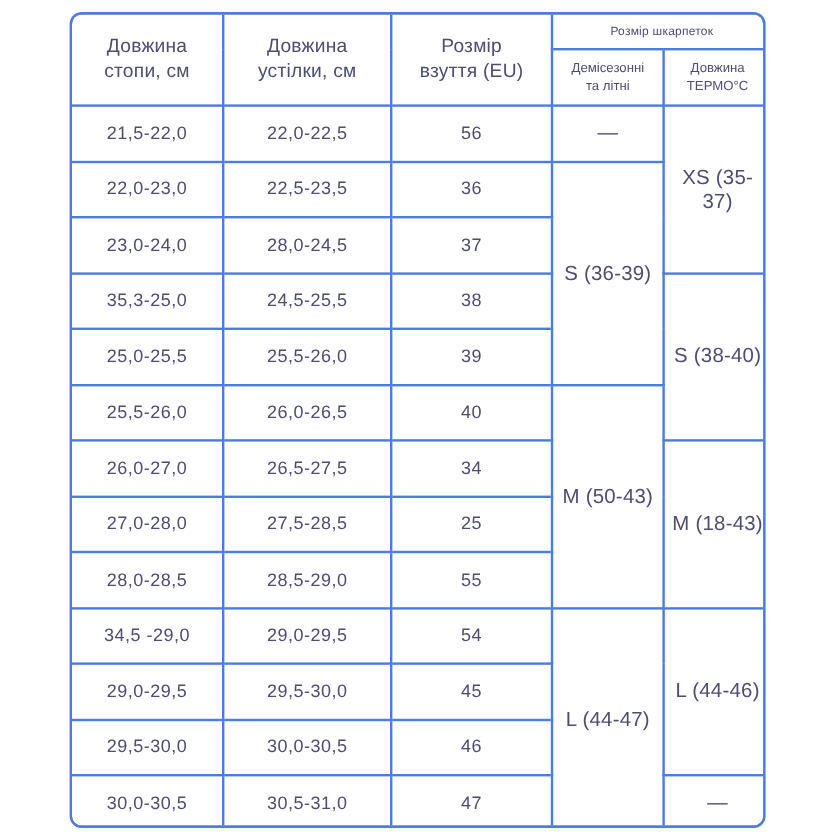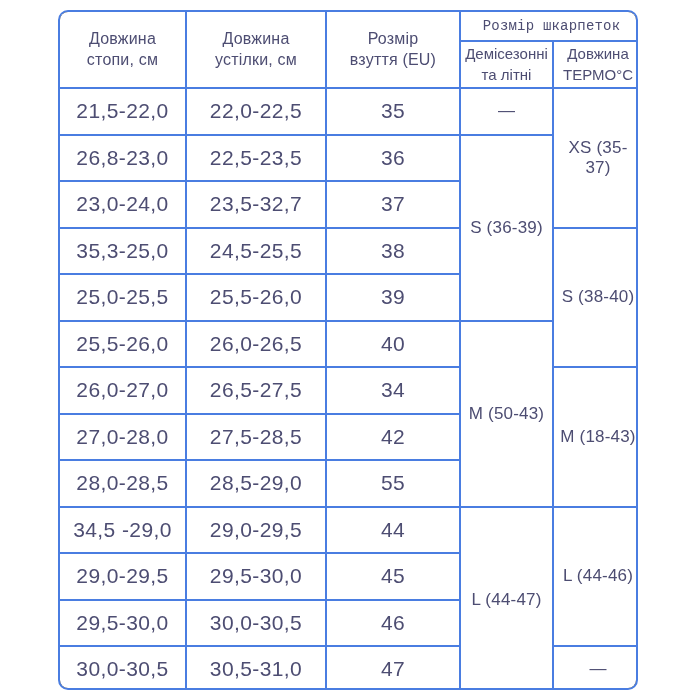--- a/index.html
+++ b/index.html
@@ -46,31 +46,30 @@
   tr.hrow-a { height: 30px; }
   tr.hrow-b { height: 47px; }
   tbody tr  { height: 46.5px; }
   th.main {
     font-size: 16px;
     line-height: 1.3;
     white-space: pre-line;
     letter-spacing: 0.2px;
   }
   th.sock-top {
-    font-size: 14px;
+    font-size: 10px;
     letter-spacing: 0.2px;
-    font-family: Liberation Mono, monospace;
   }
   th.sub {
-    font-size: 15px;
+    font-size: 11px;
     line-height: 1.35;
     white-space: pre-line;
   }
   td.num {
-    font-size: 21px;
+    font-size: 15px;
     letter-spacing: 0.4px;
   }
   td.sock {
     font-size: 17px;
     letter-spacing: 0.2px;
   }
 </style>
 </head>
 <body>
 
@@ -98,33 +97,33 @@
           <th class="sub">Демісезонні
 та літні</th>
           <th class="sub">Довжина
 ТЕРМО°С</th>
         </tr>
       </thead>
       <tbody id="tbody">
           <tr>
             <td class="num">21,5-22,0</td>
             <td class="num">22,0-22,5</td>
-            <td class="num">35</td>
+            <td class="num">56</td>
             <td class="sock" rowspan="1">—</td>
             <td class="sock" rowspan="3">XS (35-37)</td>
           </tr>
           <tr>
-            <td class="num">26,8-23,0</td>
+            <td class="num">22,0-23,0</td>
             <td class="num">22,5-23,5</td>
             <td class="num">36</td>
             <td class="sock" rowspan="4">S (36-39)</td>
           </tr>
           <tr>
             <td class="num">23,0-24,0</td>
-            <td class="num">23,5-32,7</td>
+            <td class="num">28,0-24,5</td>
             <td class="num">37</td>
           </tr>
           <tr>
             <td class="num">35,3-25,0</td>
             <td class="num">24,5-25,5</td>
             <td class="num">38</td>
             <td class="sock" rowspan="3">S (38-40)</td>
           </tr>
           <tr>
             <td class="num">25,0-25,5</td>
@@ -139,31 +138,31 @@
           </tr>
           <tr>
             <td class="num">26,0-27,0</td>
             <td class="num">26,5-27,5</td>
             <td class="num">34</td>
             <td class="sock" rowspan="3">M (18-43)</td>
           </tr>
           <tr>
             <td class="num">27,0-28,0</td>
             <td class="num">27,5-28,5</td>
-            <td class="num">42</td>
+            <td class="num">25</td>
           </tr>
           <tr>
             <td class="num">28,0-28,5</td>
             <td class="num">28,5-29,0</td>
             <td class="num">55</td>
           </tr>
           <tr>
             <td class="num">34,5 -29,0</td>
             <td class="num">29,0-29,5</td>
-            <td class="num">44</td>
+            <td class="num">54</td>
             <td class="sock" rowspan="4">L (44-47)</td>
             <td class="sock" rowspan="3">L (44-46)</td>
           </tr>
           <tr>
             <td class="num">29,0-29,5</td>
             <td class="num">29,5-30,0</td>
             <td class="num">45</td>
           </tr>
           <tr>
             <td class="num">29,5-30,0</td>

